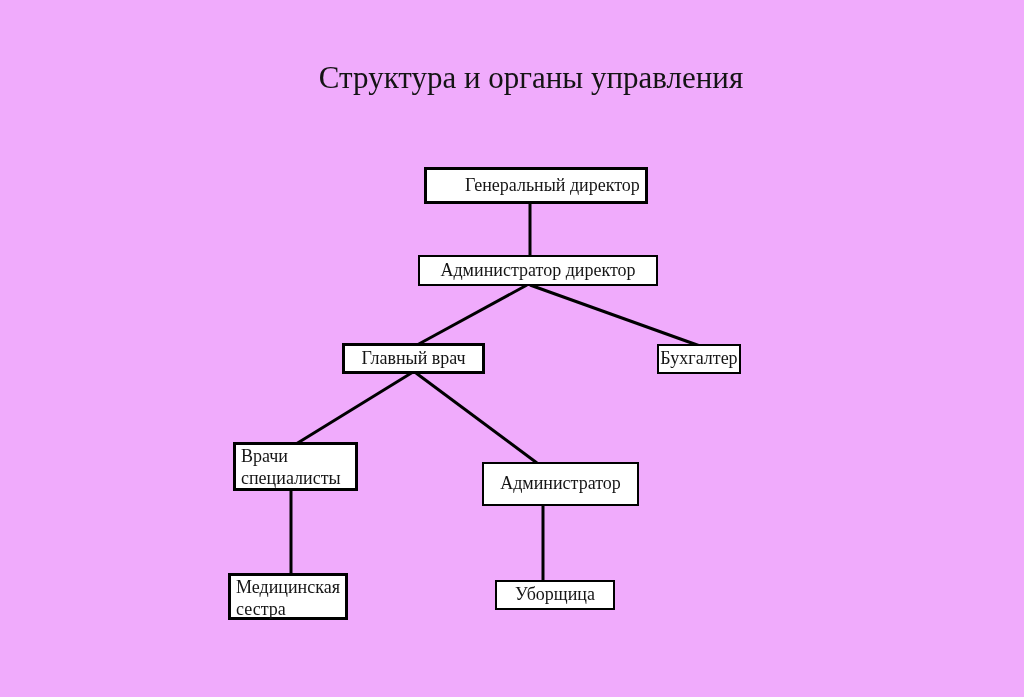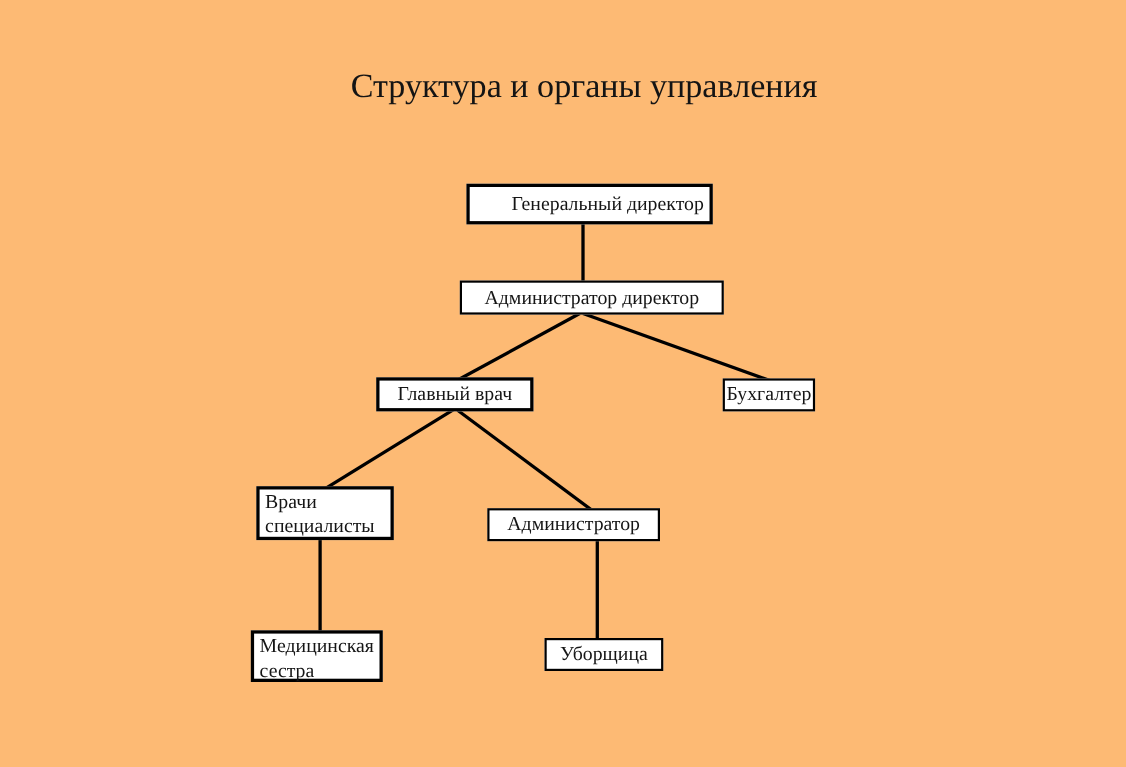--- a/index.html
+++ b/index.html
@@ -4,21 +4,21 @@
 <style>
   html, body {
     margin: 0;
     padding: 0;
     background: #ffffff;
   }
   .page {
     position: relative;
     width: 1024px;
     height: 697px;
-    background: #fdba74;
+    background: #f0abfc;
     font-family: "Liberation Serif", "DejaVu Serif", serif;
     color: #111111;
     overflow: hidden;
   }
   .title {
     position: absolute;
     left: 303px;
     top: 60px;
     width: 456px;
     margin: 0;
@@ -56,23 +56,23 @@
     justify-content: flex-start;
     align-items: flex-start;
     text-align: left;
     padding: 1px 4px 0 5px;
   }
   .node-ceo          { left: 424px; top: 167px; width: 224px; height: 37px; padding-left: 33px; }
   .node-exec         { left: 418px; top: 255px; width: 240px; height: 31px; }
   .node-chief-doctor { left: 342px; top: 343px; width: 143px; height: 31px; }
   .node-accountant   { left: 657px; top: 344px; width: 84px;  height: 30px; }
   .node-specialists  { left: 233px; top: 442px; width: 125px; height: 49px; }
-  .node-administrator{ left: 443px; top: 462px; width: 157px; height: 30px; }
+  .node-administrator{ left: 482px; top: 462px; width: 157px; height: 44px; }
   .node-nurse        { left: 228px; top: 573px; width: 120px; height: 47px; }
-  .node-cleaner      { left: 495px; top: 580px; width: 108px; height: 30px; }
+  .node-cleaner      { left: 495px; top: 580px; width: 120px; height: 30px; }
 </style>
 </head>
 <body>
 
 <div class="page">
 
   <h1 class="title">Структура и органы управления</h1>
 
   <svg class="connectors" viewBox="0 0 1024 697" xmlns="http://www.w3.org/2000/svg">
     <line x1="530" y1="202" x2="530" y2="257" stroke="#000" stroke-width="3"></line>

